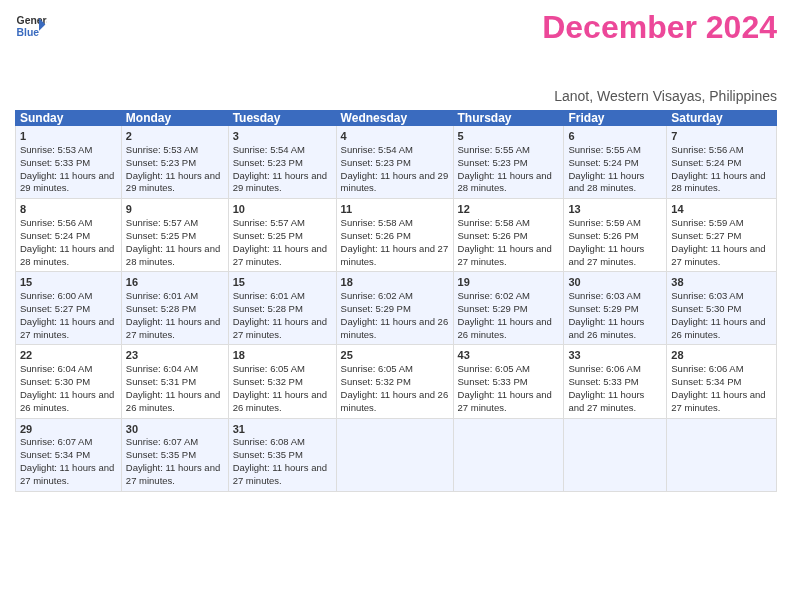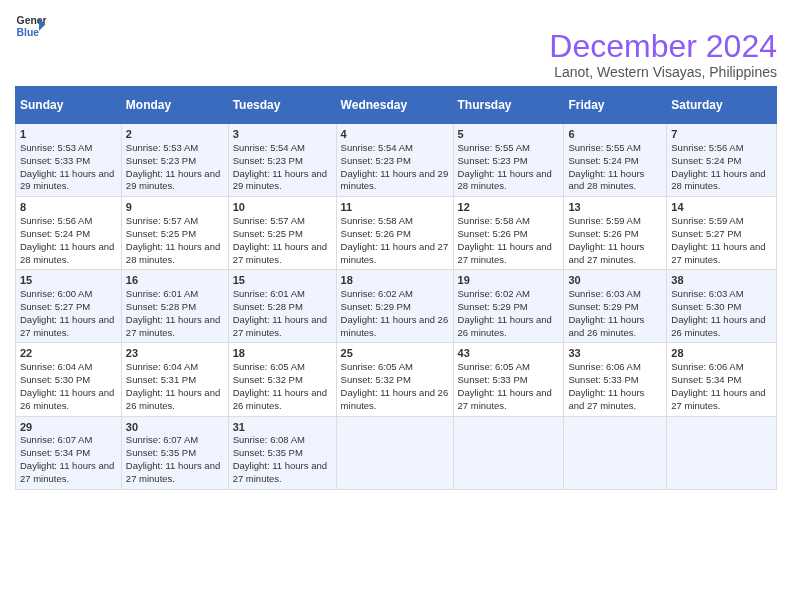--- a/index.html
+++ b/index.html
@@ -27,40 +27,40 @@
     }
     .logo-icon {
       width: 32px;
       height: 32px;
     }
     .title-block {
       text-align: right;
     }
     .main-title {
       font-size: 32px;
-      font-weight: normal;
-      color: #8b5cf6;
+      font-weight: bold;
+      color: #ec4899;
       line-height: 1.1;
-      margin-top: 19px;
     }
     .subtitle {
       font-size: 14px;
       color: #555;
+      margin-top: 43px;
     }
     table {
       width: 100%;
       border-collapse: collapse;
       font-size: 10px;
     }
     thead tr {
       background-color: #3a6bbf;
       color: #fff;
     }
     thead th {
-      padding: 11px 4px;
+      padding: 0 4px;
       text-align: left;
       font-size: 12px;
       font-weight: bold;
       border: 1px solid #3a6bbf;
     }
     tbody tr {
       border-bottom: 1px solid #ccc;
     }
     tbody tr:nth-child(odd) {
       background-color: #f0f4ff;

